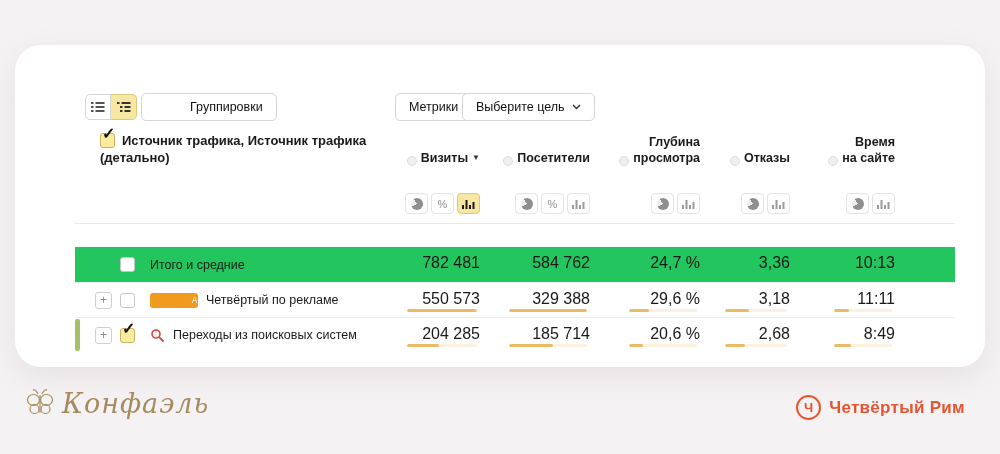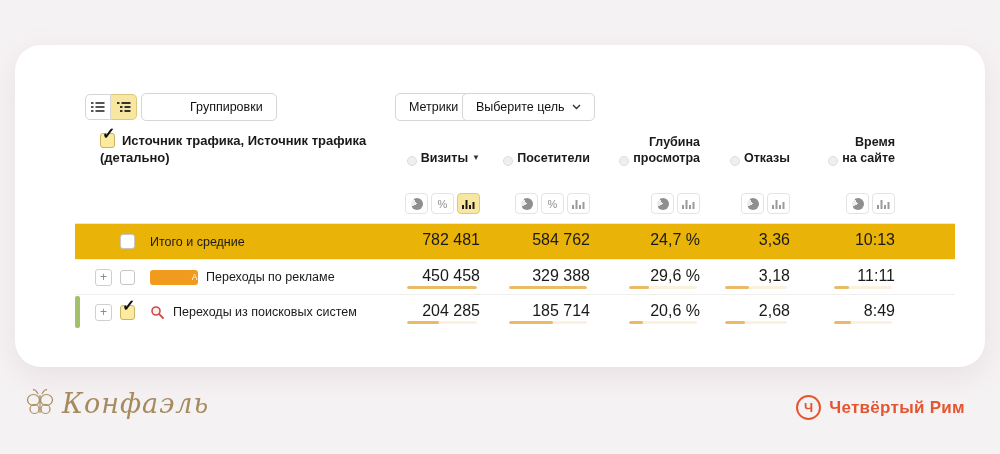--- a/index.html
+++ b/index.html
@@ -73,21 +73,21 @@
     cursor:pointer; color:#8f8f8f; font-size:11px;
   }
   .mini-btn.active { background:#f8e7a1; border-color:#ddc87e; color:#222; }
   .pie-glyph {
     width:12px; height:12px; border-radius:50%;
     background:conic-gradient(from -35deg,#8f8f8f 0 278deg,#ececec 278deg 360deg);
   }
   
   .trow { height:35px; position:relative; }
   .trow + .trow { border-top:1px solid #efefef; }
-  .trow.total { background:#eab308; }
+  .trow.total { background:#22c55e;margin-top:23px; }
   .ticons { border-bottom:1px solid #e8e8e8; }
   .label-cell { display:flex; align-items:center; font-size:12.5px; padding-left:20px; gap:8px; cursor:pointer; }
   .label-cell .spacer { width:17px; flex:0 0 auto; }
   .plus-btn {
     width:17px; height:17px; border:1px solid #cfcfcf; border-radius:3px;
     color:#8a8a8a; font-size:12px; line-height:15px; text-align:center;
     background:#fff; cursor:pointer; flex:0 0 auto;
   }
   .ad-badge {
     width:19px; height:15px; border-radius:3px; background:#f09b1d;
@@ -299,24 +299,24 @@
       <div class="val-cell w-d"><span>3,36</span></div>
       <div class="val-cell w-t"><span>10:13</span></div>
       <div></div>
     </div>
 
     <div class="grid trow">
       <div class="label-cell">
         <span class="plus-btn">+</span>
         <span class="cb"></span>
         <span class="ad-badge">AD</span>
-        <span>Переходы по рекламе</span>
+        <span>Четвёртый по рекламе</span>
       </div>
       <div class="val-cell w-v">
-        <span>450 458</span>
+        <span>550 573</span>
         <span class="bar-track">
             <span class="bar-fill" style="display: block; width: 100%;"></span>
           </span>
       </div>
       <div class="val-cell w-p">
         <span>329 388</span>
         <span class="bar-track">
             <span class="bar-fill" style="display: block; width: 100%;"></span>
           </span>
       </div>

